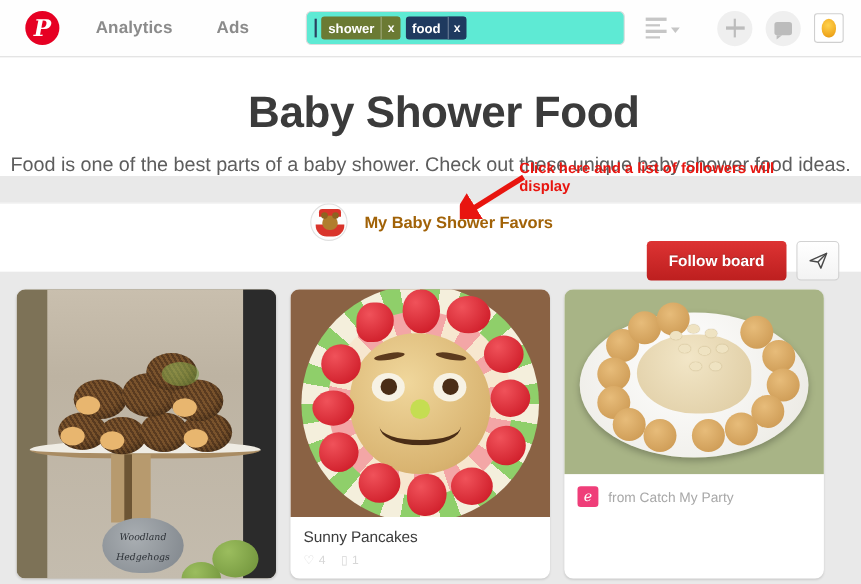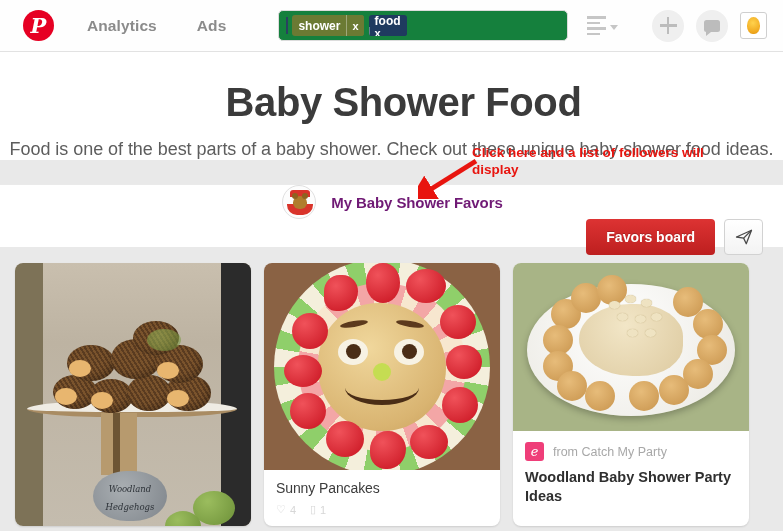--- a/index.html
+++ b/index.html
@@ -36,21 +36,21 @@
     color: #8b8b8b; font-size: 15.5px; font-weight: bold;
     letter-spacing: .1px;
   }
   .nav-analytics { margin-left: 33px; }
   .nav-ads { margin-left: 40px; }
 
   
   .searchbox {
     margin-left: 52px;
     width: 290px; height: 31px;
-    background: #15803d;
+    background: #5eead4;
     border: 1px solid #dcdcdc;
     border-radius: 5px;
     display: flex; align-items: center;
     padding: 0 5px;
     position: relative;
   }
   .caret {
     width: 2px; height: 17px; background: #2a4160; margin: 0 4px 0 2px;
     flex: 0 0 auto;
   }
@@ -64,21 +64,21 @@
     padding: 0 6px; display: flex; align-items: center;
     line-height: 1;
   }
   .tag-x {
     color: #fff; font-size: 11px; font-weight: bold;
     padding: 0 5px; display: flex; align-items: center;
     border-left: 1px solid rgba(255,255,255,.35);
   }
   .tag-shower { background: #6b7a33; }
   .tag-shower .tag-x { background: #6b7a33; }
-  .tag-food { background: #1f3a5f; flex-direction: column; }
+  .tag-food { background: #1f3a5f; }
   .tag-food .tag-x { background: #1f3a5f; }
 
   
   .hdr-right {
     margin-left: auto; display: flex; align-items: center; gap: 0;
   }
   .listicon { display: flex; align-items: center; margin-right: 34px; }
   .listicon .bars { display: flex; flex-direction: column; gap: 3px; }
   .listicon .bars i { display: block; height: 2.5px; background: #c6c6c6; width: 19px; }
   .listicon .bars i.short { width: 13px; }
@@ -153,21 +153,21 @@
     position: absolute; left: 10px; top: 10px; width: 14px; height: 13px;
     background: #b07d2d; border-radius: 50% 50% 45% 45%;
   }
   .ark-bear:before, .ark-bear:after {
     content: ""; position: absolute; top: -3px; width: 6px; height: 6px;
     background: #8e6320; border-radius: 50%;
   }
   .ark-bear:before { left: -1px; }
   .ark-bear:after { right: -1px; }
   .owner-name {
-    font-size: 15px; font-weight: bold; color: #701a75; margin-left: 15px;
+    font-size: 15px; font-weight: bold; color: #a16207; margin-left: 15px;
     letter-spacing: -.1px;
   }
   .stats { display: flex; margin-left: 95px; }
   .stat { text-align: center; }
   .stat + .stat { margin-left: 36px; }
   .stat-num { font-size: 18px; font-weight: bold; color: #9a9a9a; line-height: 1.15; }
   .stat-lbl { font-size: 11.5px; color: #9a9a9a; margin-top: 2px; }
   .actions { margin-left: auto; display: flex; align-items: center; }
   .follow-btn {
     background: linear-gradient(#d33, #bd1f1f);
@@ -390,21 +390,21 @@
     <div class="owner-avatar">
       <span class="ark-hull"></span>
       <span class="ark-roof"></span>
       <span class="ark-bear"></span>
     </div>
     <div class="owner-name">My Baby Shower Favors</div>
   </div>
 
 
   <div class="actions">
-    <button class="follow-btn">Favors board</button>
+    <button class="follow-btn">Follow board</button>
     <div class="send-btn">
       <svg width="18" height="18" viewBox="0 0 24 24">
         <path d="M2 12 L22 3 L15 21 L11.5 13.5 Z" fill="none" stroke="#4a4a4a" stroke-width="1.7" stroke-linejoin="round"></path>
         <path d="M11.5 13.5 L22 3" fill="none" stroke="#4a4a4a" stroke-width="1.7"></path>
       </svg>
     </div>
   </div>
 </div>
 
 <div class="grid">
@@ -505,16 +505,15 @@
       <span class="almond" style="left:122px;top:52px;"></span>
       <span class="almond" style="left:138px;top:50px;"></span>
       <span class="almond" style="left:114px;top:66px;"></span>
       <span class="almond" style="left:132px;top:66px;"></span>
     </div>
 
     <div class="src-row">
       <span class="src-badge">e</span>
       <span class="src-text">from Catch My Party</span>
     </div>
-    <div class="pin-head">Woodland Baby Shower Party Ideas</div>
   </div>
 
 </div>
 
 </body></html>

